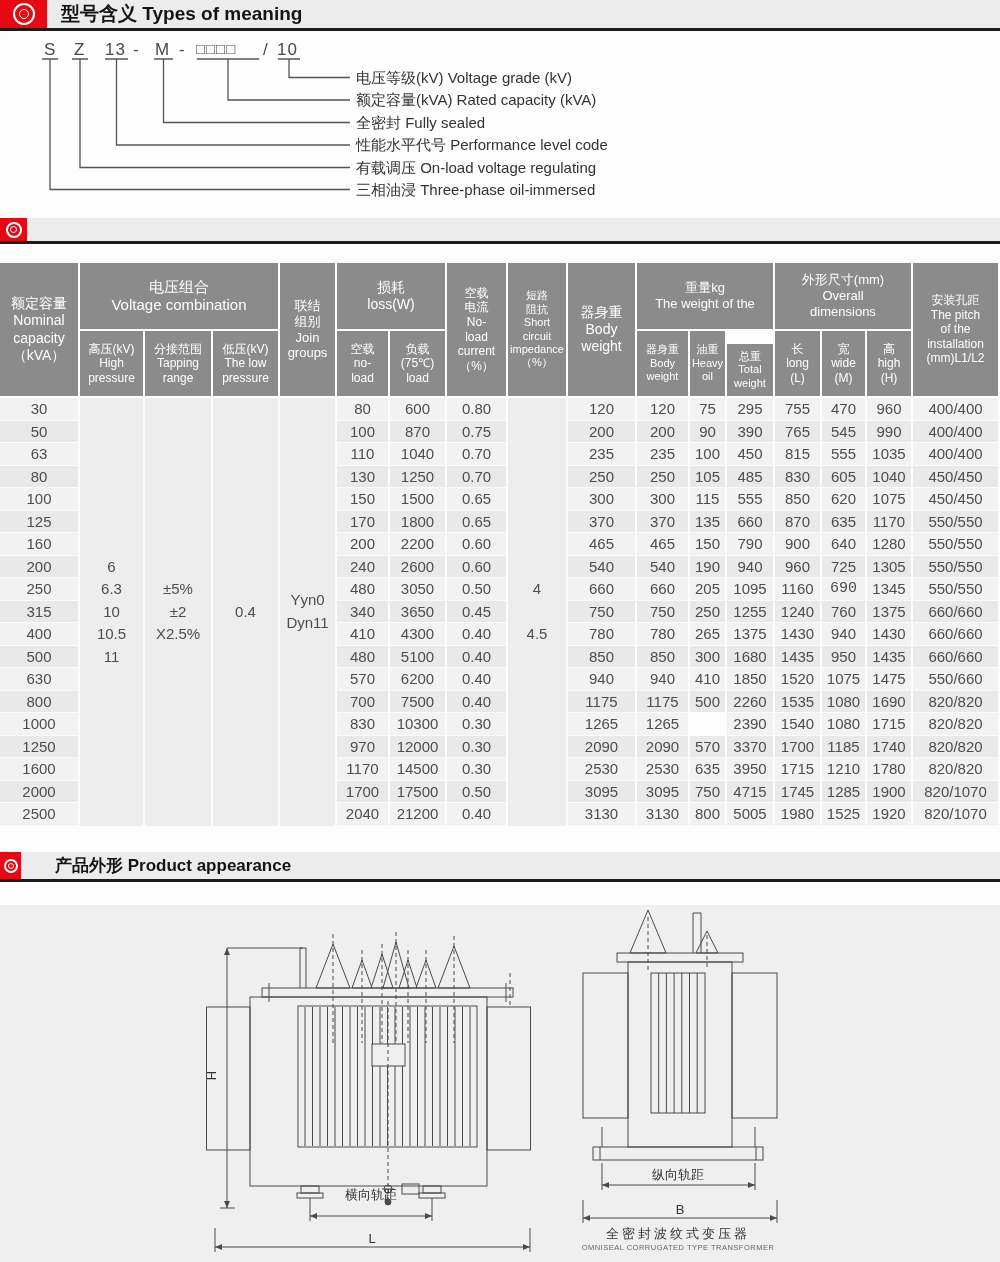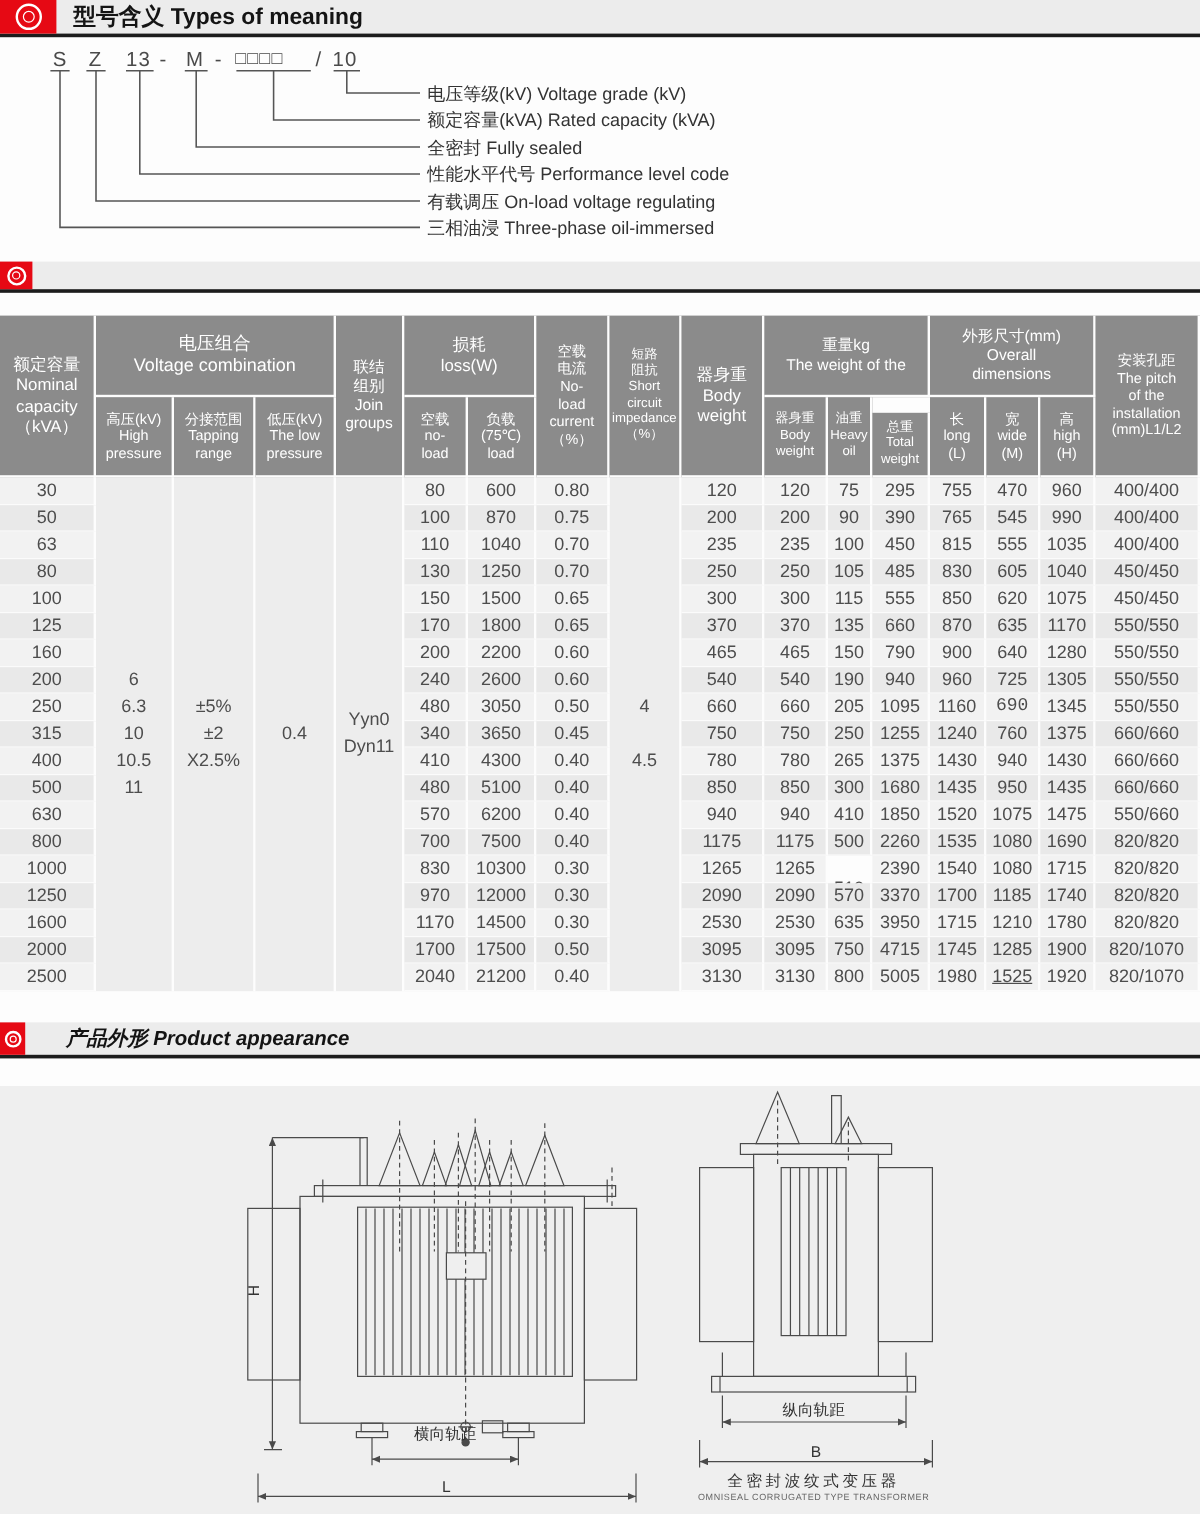--- a/index.html
+++ b/index.html
@@ -394,32 +394,32 @@
       <div class="bcell alt" style="grid-area: 18 / 17;">820/1070</div>
       <div class="bcell" style="grid-area: 19 / 1;">2500</div>
       <div class="bcell" style="grid-area: 19 / 6;">2040</div>
       <div class="bcell" style="grid-area: 19 / 7;">21200</div>
       <div class="bcell" style="grid-area: 19 / 8;">0.40</div>
       <div class="bcell" style="grid-area: 19 / 10;">3130</div>
       <div class="bcell" style="grid-area: 19 / 11;">3130</div>
       <div class="bcell" style="grid-area: 19 / 12;">800</div>
       <div class="bcell" style="grid-area: 19 / 13;">5005</div>
       <div class="bcell" style="grid-area: 19 / 14;">1980</div>
-      <div class="bcell" style="grid-area: 19 / 15; text-decoration: underline;">1525</div>
+      <div class="bcell" style="grid-area: 19 / 15;">1525</div>
       <div class="bcell" style="grid-area: 19 / 16;">1920</div>
       <div class="bcell" style="grid-area: 19 / 17;">820/1070</div>
     </div>
 
   <div class="sec" style="top:852px;height:30px;">
     <div class="redbox" style="width:21px;">
       <span class="ring" style="width:14px;height:14px;">
           <span class="ring-in" style="width:6px;height:6px;"></span>
         </span>
     </div>
-    <div class="t" style="font-size:17px;margin-left:34px;font-style:italic;">产品外形 Product appearance</div>
+    <div class="t" style="font-size:17px;margin-left:34px;">产品外形 Product appearance</div>
   </div>
 
   <div class="panel">
 
     <svg style="position:absolute;left:205px;top:20px;" width="330" height="335" viewBox="0 0 330 335">
       <defs>
         <marker id="arr" orient="auto-start-reverse" markerWidth="8" markerHeight="8" refX="7" refY="3">
           <path d="M0 0L7 3L0 6z" fill="#4a4a4a"></path>
         </marker>
       </defs>

